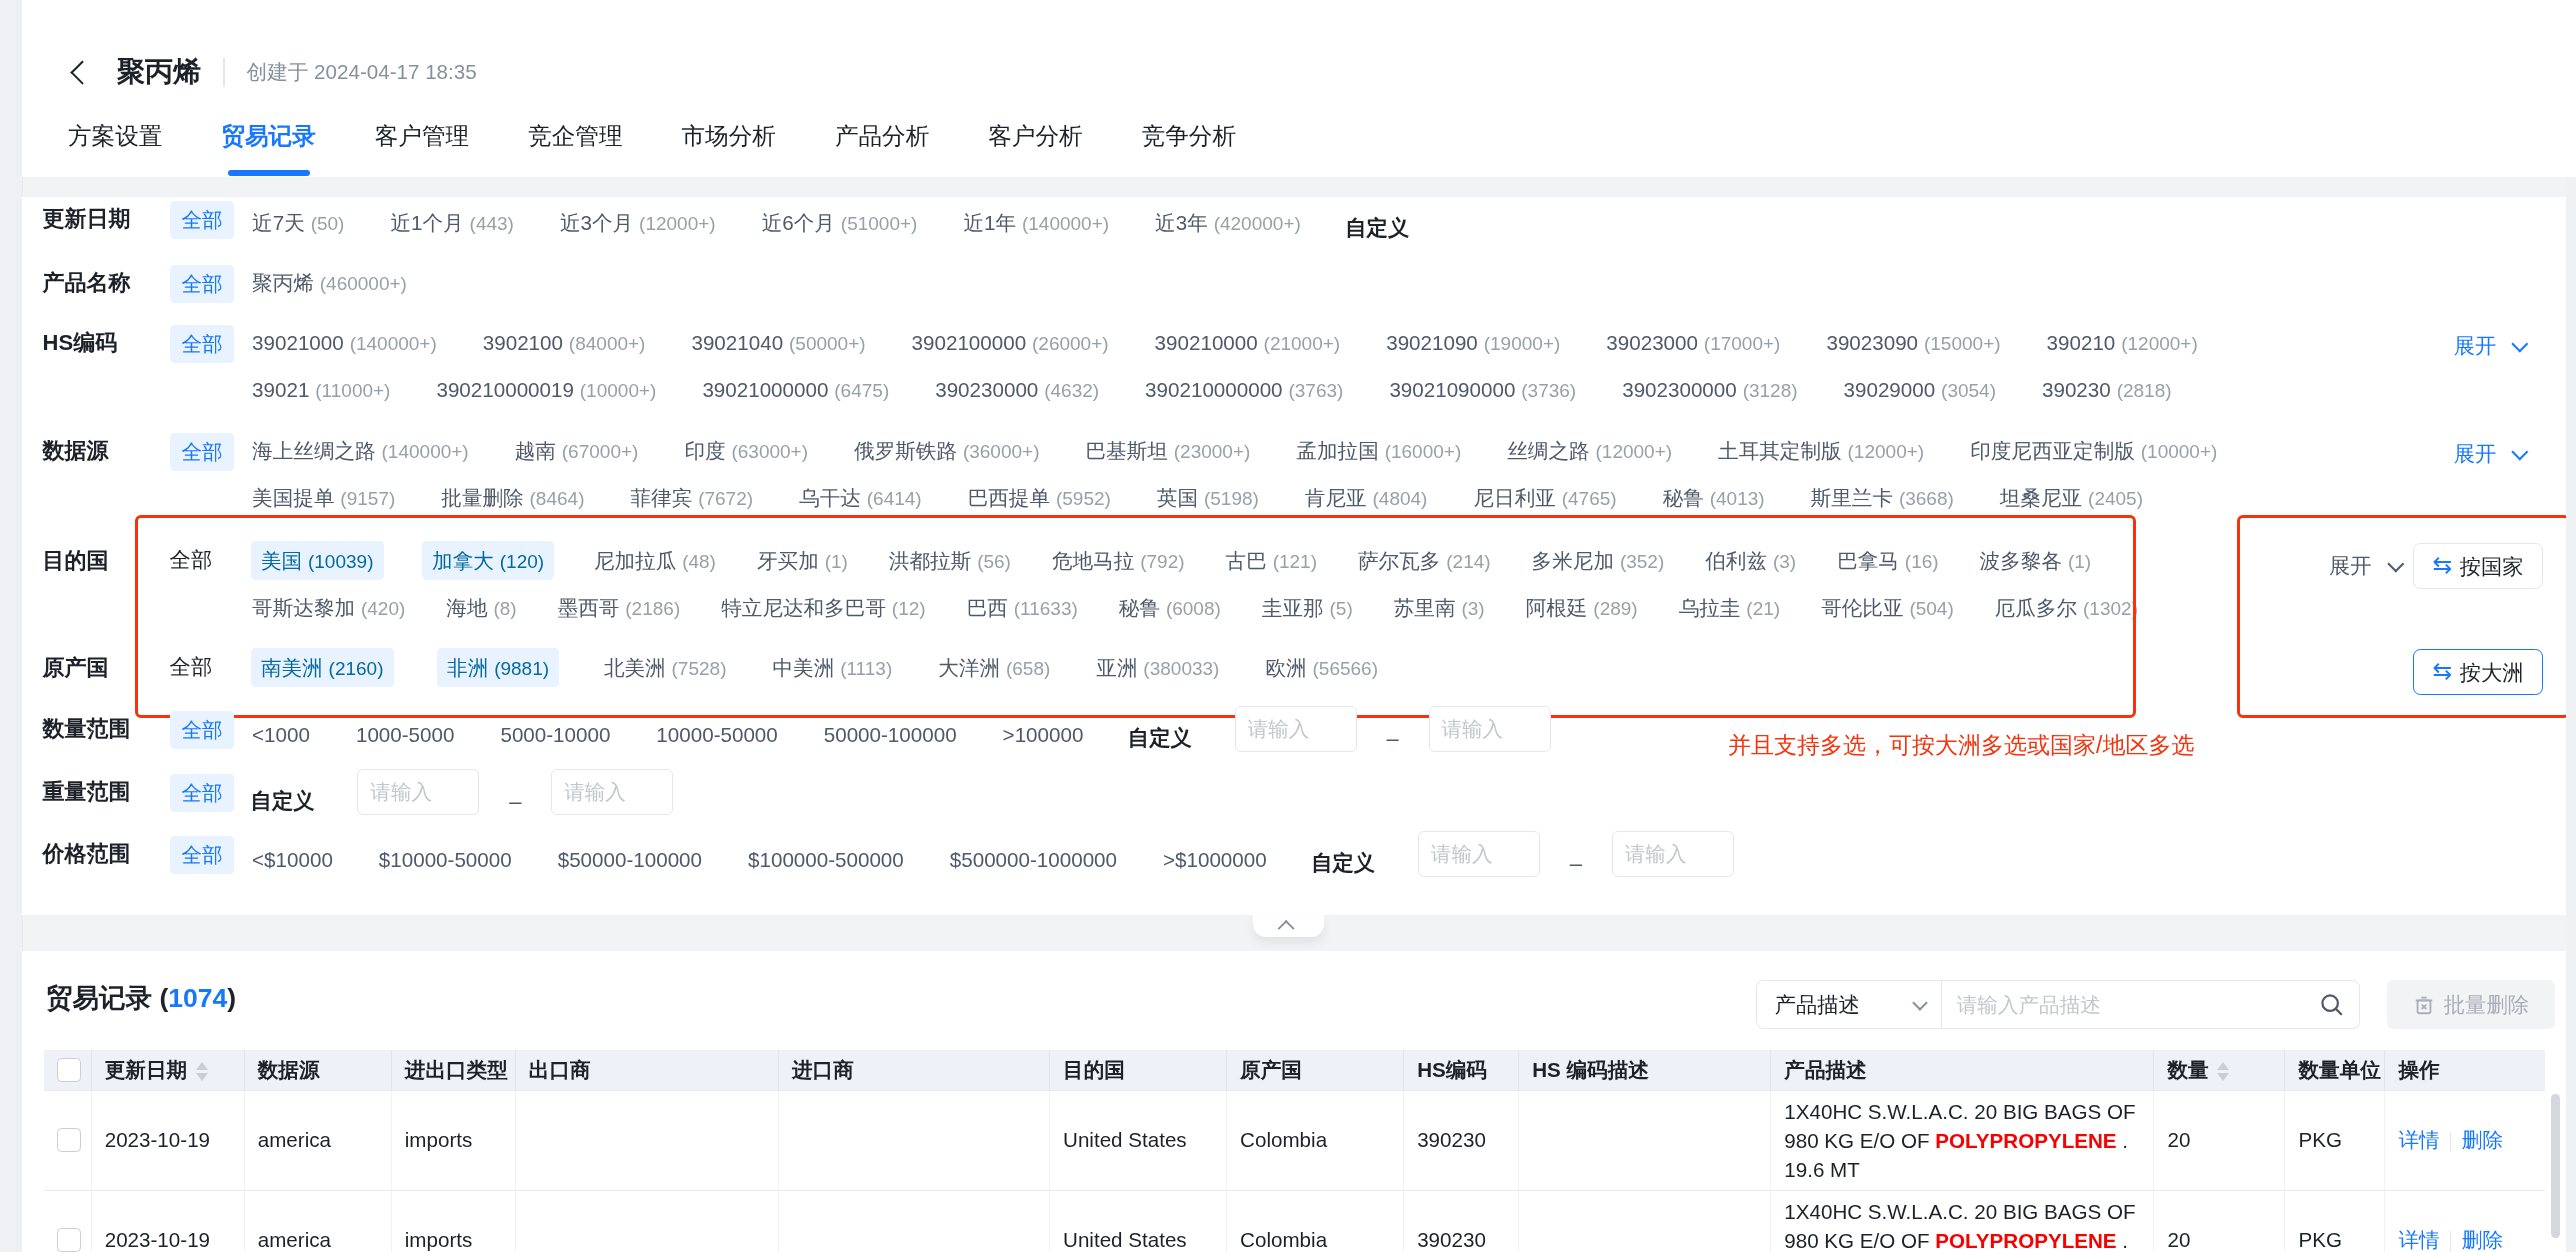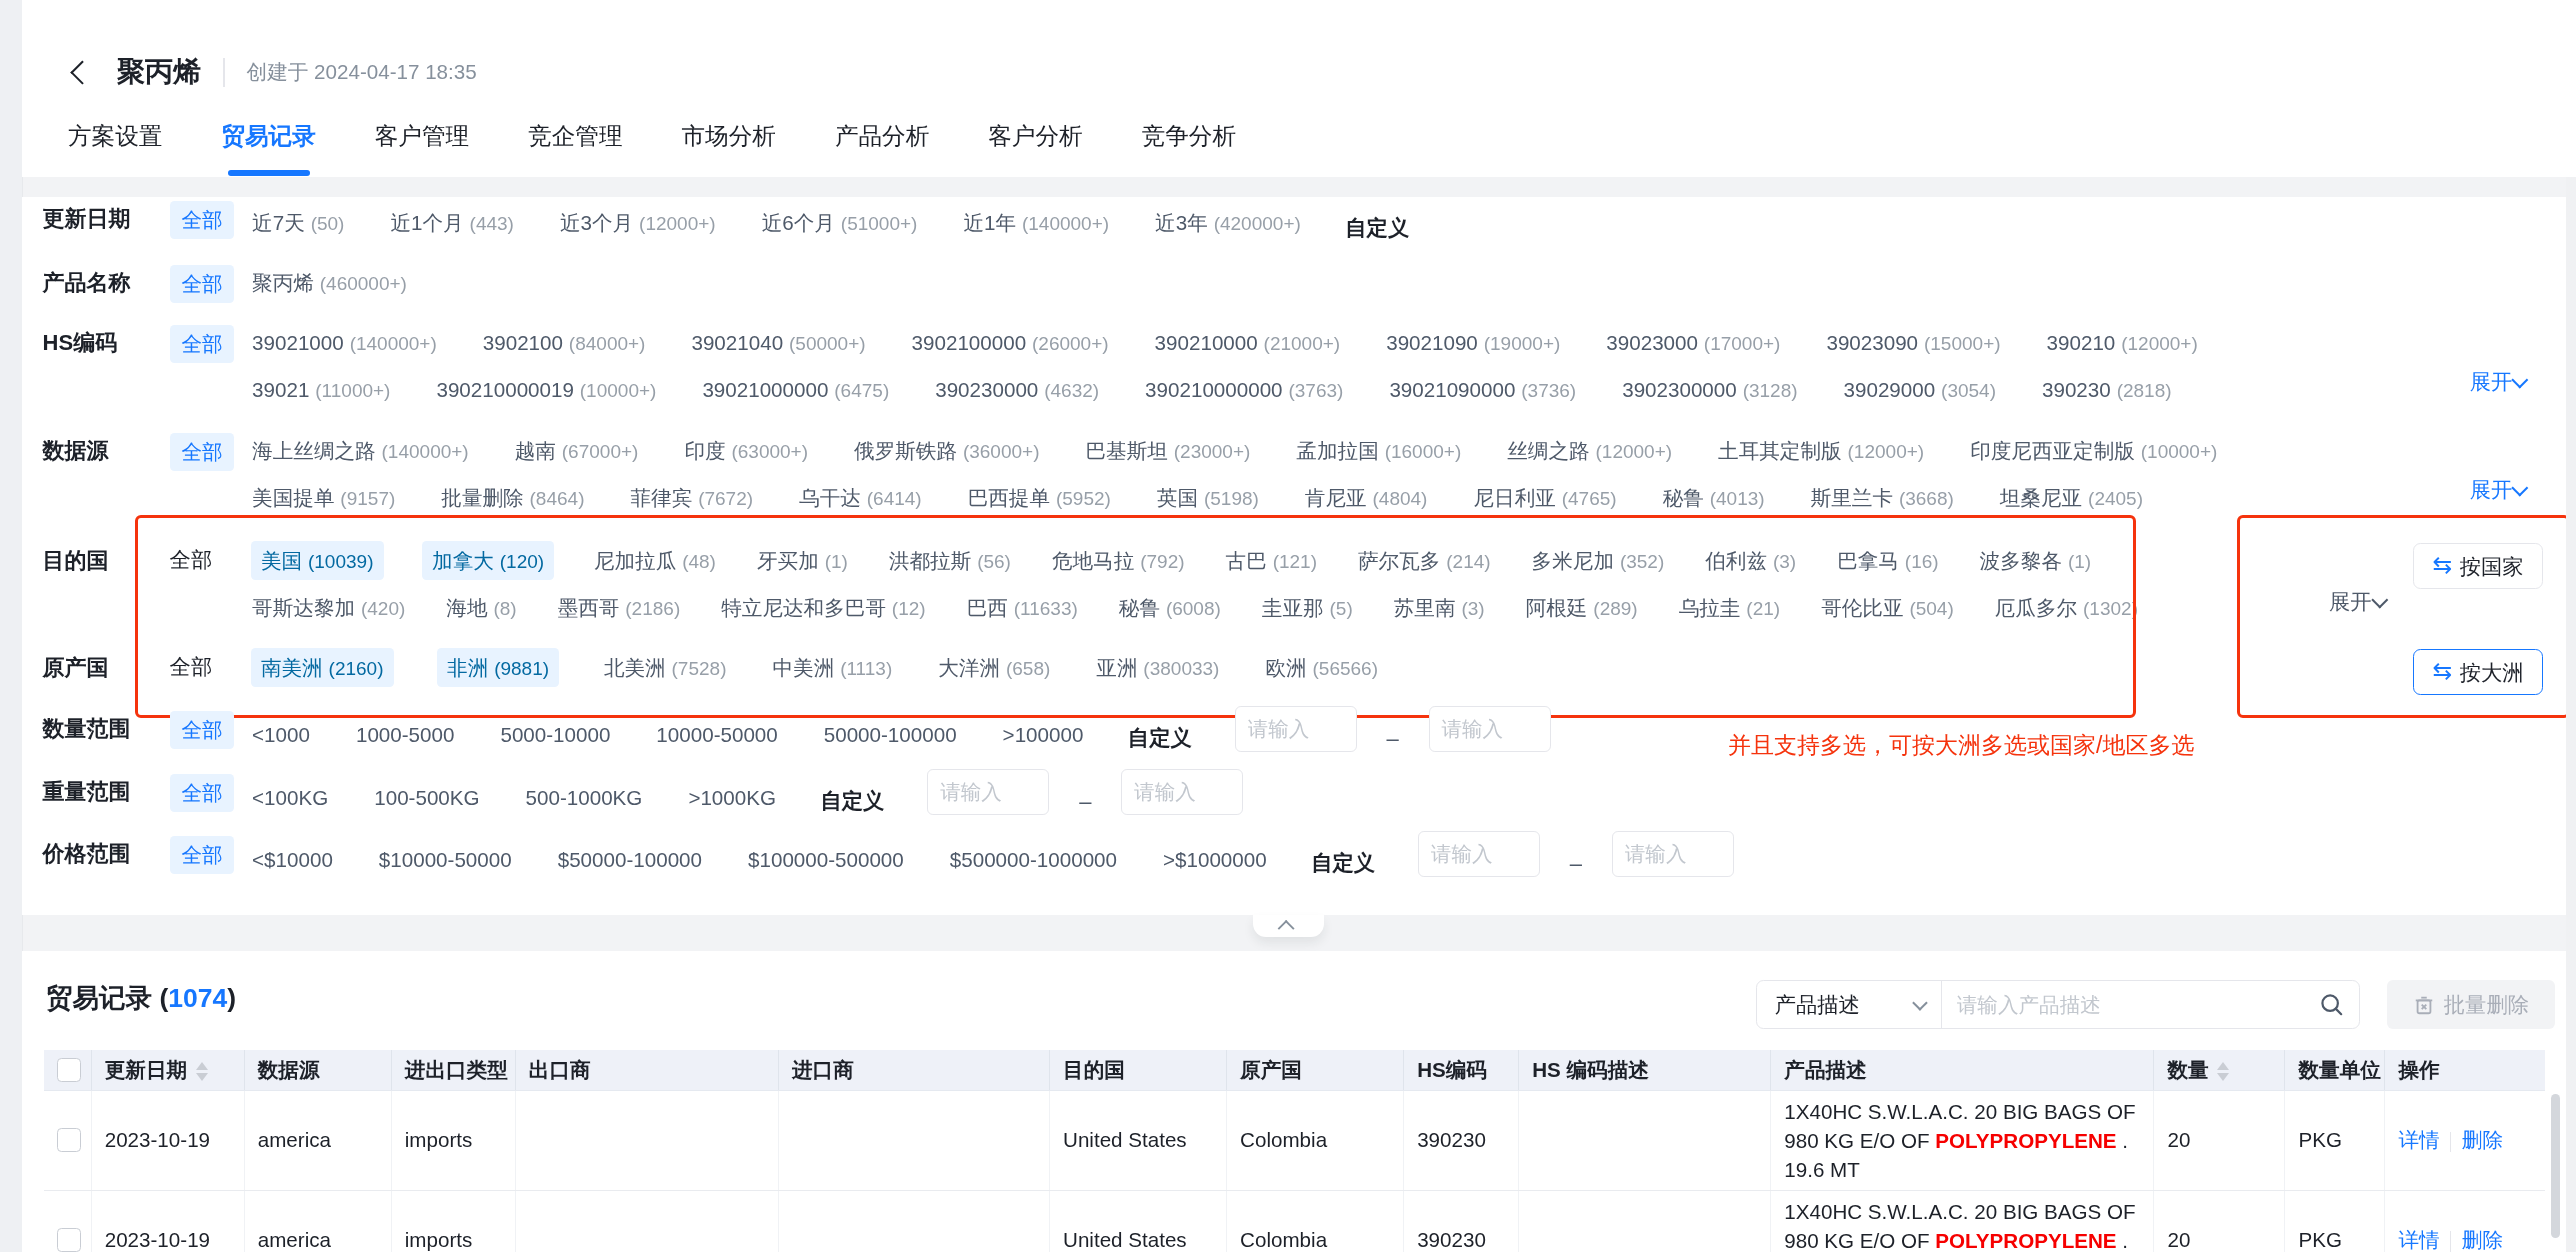--- a/index.html
+++ b/index.html
@@ -31,21 +31,21 @@
   .opt .oc{font-size:19px;color:#979fa8;}
   .opt.sel{background:#e8f3ff;padding:5.2px 10.3px;}
   .opt.sel .ol,.opt.sel .oc{color:#0369a1;}
   .custom{font-size:21.3px;font-weight:600;color:#1d2129;cursor:pointer;white-space:nowrap;}
   .datebox{display:flex;align-items:center;gap:14.7px;width:392px;height:49px;border:1.5px solid #e5e6eb;border-radius:5.9px;padding:0 14.7px;box-sizing:border-box;background:#fff;}
   .ph{color:#c2c7ce;font-size:20.6px;white-space:nowrap;}
   .darr{color:#c2c7ce;font-size:22px;flex:1;text-align:center;}
   .num-input{width:122px;height:46px;border:1.5px solid #e5e6eb;border-radius:5.9px;box-sizing:border-box;font-size:20.6px;padding:0 11.8px;color:#1d2129;background:#fff;outline:none;}
   .num-input::placeholder{color:#c2c7ce;}
   .dash{color:#4e5969;font-size:22px;margin:0 -13.2px;}
-  .expand{position:absolute;display:flex;align-items:center;gap:2px;color:#1677ff;font-size:21.3px;font-weight:500;cursor:pointer;margin-top:36px;}
+  .expand{position:absolute;display:flex;align-items:center;gap:18px;color:#1677ff;font-size:21.3px;font-weight:500;cursor:pointer;}
   .chevd{width:9.6px;height:9.6px;border-right:2.2px solid currentColor;border-bottom:2.2px solid currentColor;transform:rotate(45deg) translate(-1.5px,-1.5px);}
   .chevu{width:10.3px;height:10.3px;border-right:2.9px solid #86909c;border-bottom:2.9px solid #86909c;transform:rotate(-135deg) translateY(-2.9px);}
   .expand.gray{color:#4e5969;font-weight:500;}
   .swapbtn{position:absolute;display:flex;align-items:center;justify-content:center;gap:7.4px;width:130px;height:46px;background:#fff;border:1.5px solid #e5e6eb;border-radius:7.4px;font-size:21.3px;font-weight:500;color:#1d2129;cursor:pointer;box-sizing:border-box;}
   .swapbtn.blue{border-color:#1677ff;}
   .swapico{color:#1677ff;font-size:23.6px;line-height:1;}
   .redbox{position:absolute;border:3.7px solid #f5330d;border-radius:5.9px;pointer-events:none;}
   .rednote{position:absolute;color:#f5330d;font-size:23px;font-weight:500;line-height:40px;white-space:nowrap;}
   .notch{position:absolute;left:1253px;top:915px;width:71px;height:22px;background:#fff;border-radius:0 0 13.2px 13.2px;box-shadow:0 5.9px 10.3px rgba(29,33,41,.08);display:flex;align-items:center;justify-content:center;cursor:pointer;}
   
@@ -531,35 +531,20 @@
       <input class="num-input" placeholder="请输入" style="">
       <span class="dash">–</span>
       <input class="num-input" placeholder="请输入" style="">
     </div>
   </div>
 
   <div class="frow" style="top:768px;">
     <span class="flabel">重量范围</span>
     <span class="allchip">全部</span>
     <div class="line">
-      <div class="opts">
-
-      <span class="opt">
-            <span class="ol">&lt;100KG</span>
-          </span>
-          <span class="opt">
-            <span class="ol">100-500KG</span>
-          </span>
-          <span class="opt">
-            <span class="ol">500-1000KG</span>
-          </span>
-          <span class="opt">
-            <span class="ol">&gt;1000KG</span>
-          </span>
-        </div>
       <span class="custom">自定义</span>
       <input class="num-input" placeholder="请输入" style="">
       <span class="dash">–</span>
       <input class="num-input" placeholder="请输入" style="">
     </div>
   </div>
 
   <div class="frow" style="top:830px;">
     <span class="flabel">价格范围</span>
     <span class="allchip">全部</span>

